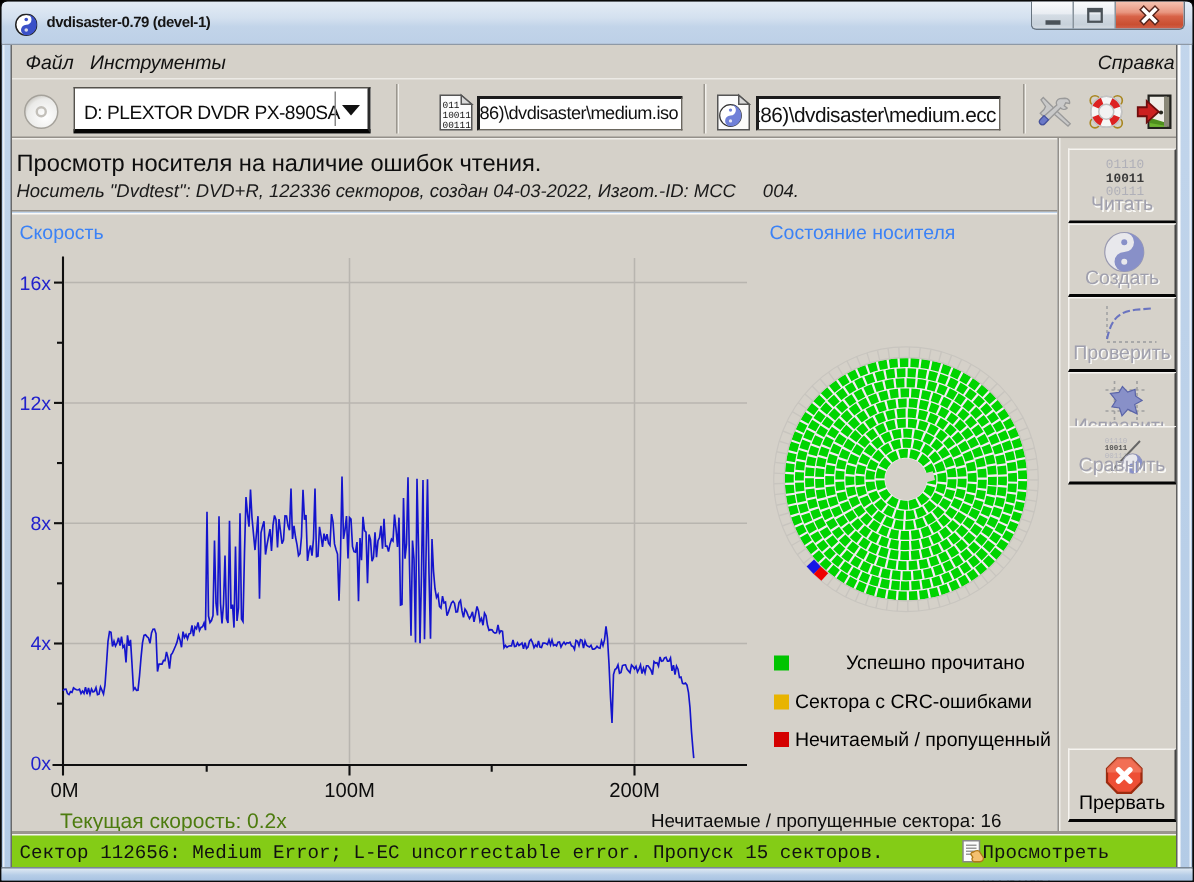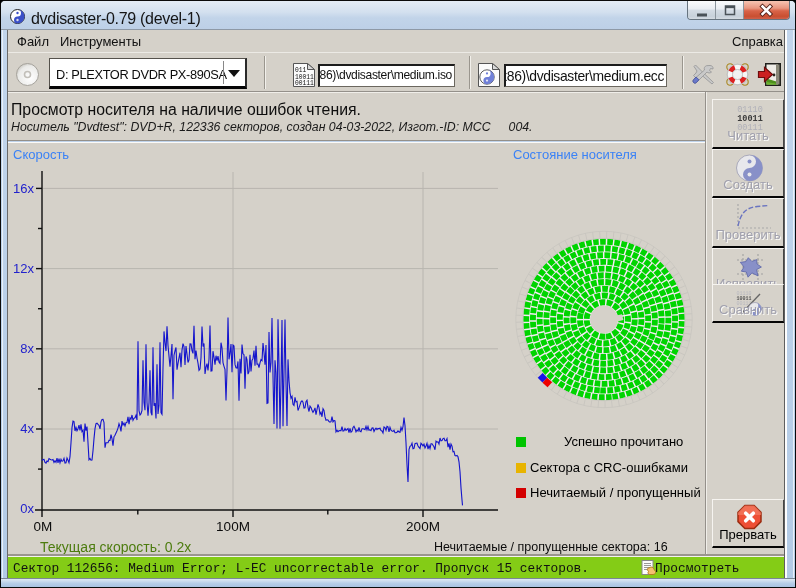--- a/index.html
+++ b/index.html
@@ -1,25 +1,25 @@
 <!DOCTYPE html>
 <html><head><meta charset="utf-8"><style>
 * { margin:0; padding:0; box-sizing:border-box; }
 html,body { width:796px; height:588px; overflow:hidden; }
 body { font-family:"Liberation Sans", sans-serif; background:#000; position:relative; }
 #frame { position:absolute; inset:0; background:linear-gradient(180deg,#c3d6ec,#b3cbe6); border:1px solid #0a0a0a; border-radius:5px 5px 0 0; }
 #frame::before { content:""; position:absolute; left:1px; top:1px; right:1px; bottom:1px; border:1px solid #e9f0f8; pointer-events:none; }
 #titlebar { position:absolute; left:1px; top:1px; width:794px; height:29px; border-radius:4px 4px 0 0; background:linear-gradient(180deg,#e4ecf5 0%,#d3e0ef 40%,#c2d4e9 60%,#bdd0e7 100%); border-bottom:1px solid #8e99a6; }
 #title-ic { position:absolute; left:9px; top:8px; }
-#title-tx { position:absolute; left:30px; top:8.5px; font-size:16px; letter-spacing:-0.3px; color:#151515; }
+#title-tx { position:absolute; left:30px; top:8.5px; font-size:10px; letter-spacing:-0.3px; color:#151515;font-weight:bold; }
 #caps { position:absolute; left:686px; top:0px; width:103px; height:19px; border:1px solid #67747f; border-top:none; border-radius:0 0 4px 4px; overflow:hidden; display:flex; }
 .cap { height:100%; border-right:1px solid #8a949c; position:relative; }
 .cap.min,.cap.max { width:28px; background:linear-gradient(180deg,#fbfcfd 0%,#e9edf2 45%,#d4dce4 50%,#c7d1da 85%,#d4dbe2 100%); }
 .cap.cls { width:45px; border-right:none; background:linear-gradient(180deg,#f6c4b2 0%,#e89680 40%,#d86348 55%,#c94f31 85%,#d0604a 100%); }
-#menubar { position:absolute; left:8px; top:30px; width:776px; height:22px; background:#d5d1c9; font-size:13px; color:#111; }
+#menubar { position:absolute; left:8px; top:30px; width:776px; height:22px; background:#d5d1c9; font-size:13px; color:#111;font-style:italic; }
 #menubar span { position:absolute; top:4px; }
 #toolbar { position:absolute; left:8px; top:52px; width:776px; height:40px; background:#d5d1c9; border-top:1px solid #eceae5; border-bottom:1px solid #94908a; }
 .tsep { position:absolute; top:3px; height:33px; width:2px; border-left:1px solid #9a968e; border-right:1px solid #f2f0eb; }
 .entry { position:absolute; background:#fff; border:1px solid #6b675f; border-top:2px solid #1c1c1c; border-left:2px solid #1c1c1c; font-size:12.1px; color:#111; overflow:hidden; letter-spacing:-0.35px; }
 .entry span { position:absolute; right:2px; top:2px; white-space:nowrap; }
 #combo { position:absolute; left:41px; top:5px; width:198px; height:31px; background:#fff; border:1px solid #55524c; border-bottom:3px solid #050505; border-right:2px solid #2a2a2a; }
 #combo .tx { position:absolute; left:6px; top:8px; font-size:12.8px; color:#0c0c0c; white-space:nowrap; letter-spacing:-0.35px; }
 #combo .sep { position:absolute; right:21px; top:2px; bottom:2px; width:1px; background:#888; }
 #combo .arr { position:absolute; right:5px; top:11px; width:0; height:0; border-left:6px solid transparent; border-right:6px solid transparent; border-top:7px solid #111; }
 #hdr { position:absolute; left:8px; top:92px; width:697px; height:49px; background:#d5d1c9; border-top:1px solid #f0eee9; border-bottom:1px solid #94908a; }

